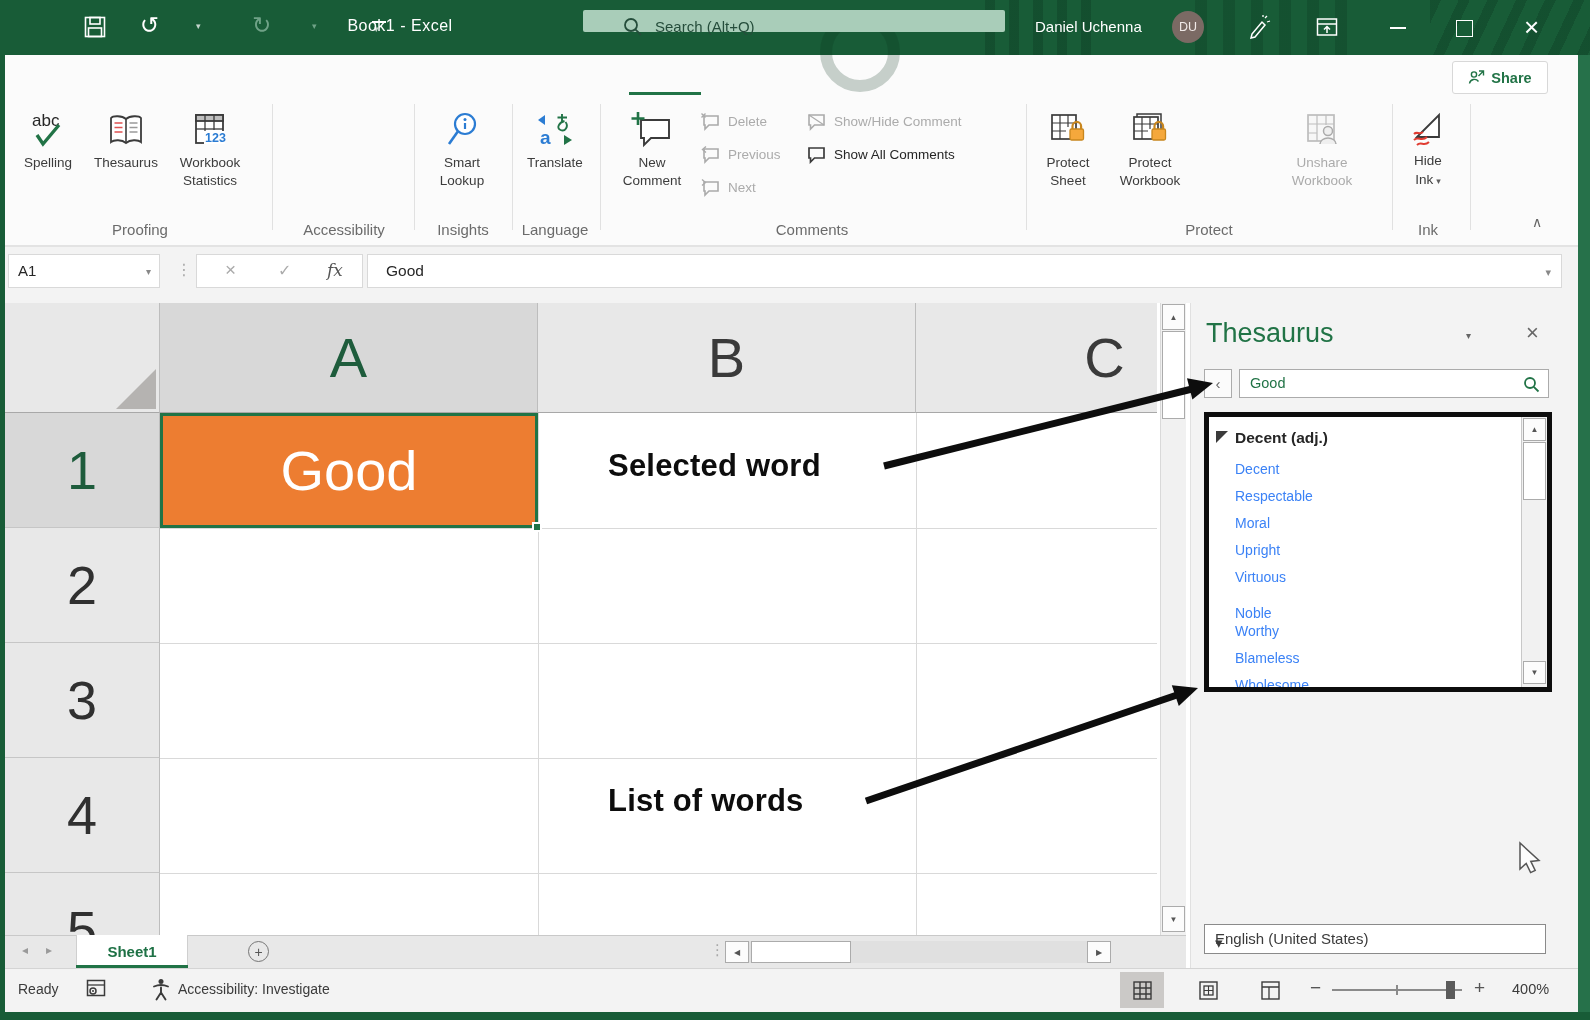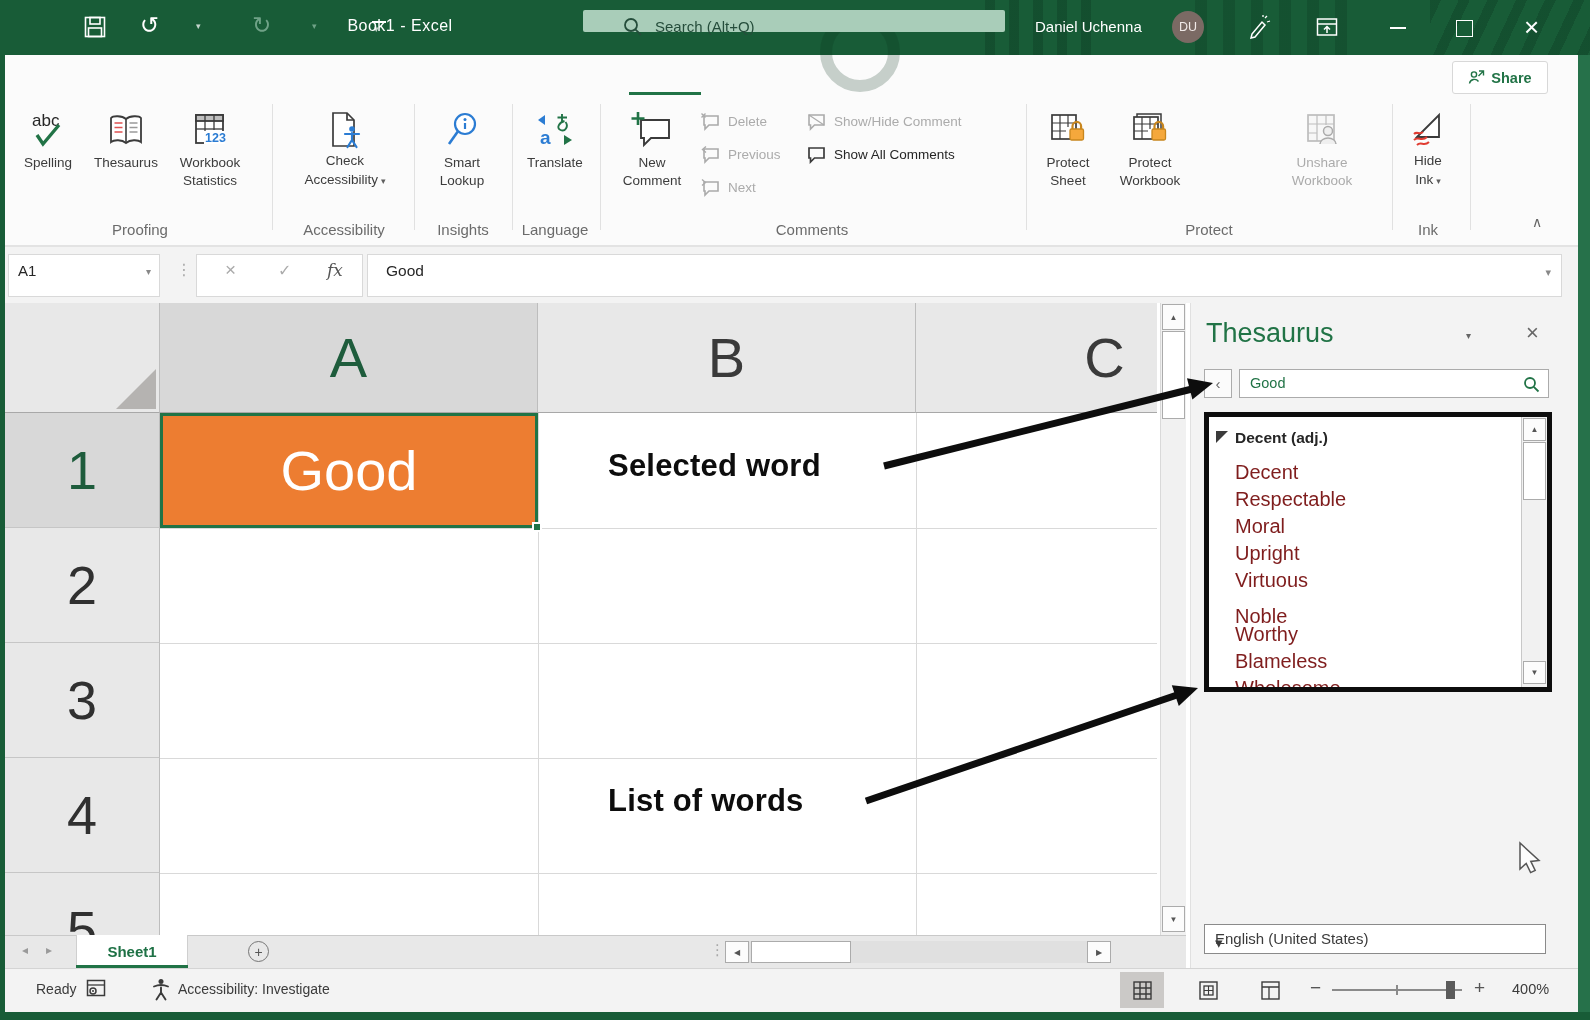--- a/index.html
+++ b/index.html
@@ -34,21 +34,21 @@
   .bicon{height:42px;display:flex;align-items:center;justify-content:center;}
   .blabel{margin-top:3px;font-size:13.5px;line-height:18px;color:#3C3C3C;text-align:center;white-space:pre-line;}
   .blabel.dis{color:#ABABAB;}
   .chev{font-size:9px;color:#5f5f5f;margin-left:3px;}
   .smallbtn{position:absolute;height:22px;display:flex;align-items:center;gap:7px;}
   .slabel{font-size:13.5px;color:#262626;white-space:nowrap;}
   .slabel.dis{color:#ABABAB;}
   .collapse-chev{position:absolute;left:1532px;top:214px;font-size:14px;color:#666;}
   
   .formularow{left:0;top:247px;width:1590px;height:56px;background:#F3F3F3;}
-  .fbox{position:absolute;top:254px;height:43px;background:#fff;border:1px solid #D9D9D9;box-sizing:border-box;}
+  .fbox{position:absolute;top:254px;height:34px;background:#fff;border:1px solid #D9D9D9;box-sizing:border-box;}
   .fbtxt{font-size:15px;color:#262626;}
   
   #sheet{left:5px;top:303px;width:1152px;height:632px;overflow:hidden;background:#fff;}
   .hdr{position:absolute;box-sizing:border-box;border-right:1px solid #BDBDBD;border-bottom:1px solid #A8A8A8;display:flex;align-items:center;justify-content:center;}
   .hdr.col{top:0;height:110px;background:#E8E8E8;font-size:56px;color:#3a3a3a;}
   .hdr.row{left:0;width:155px;height:115px;background:#E8E8E8;font-size:54px;color:#303030;border-bottom:1px solid #C6C6C6;}
   .hdr.sel{background:#D8D8D8;color:#1E5C3C;}
   .gl{position:absolute;background:#D9D9D9;}
   .a1cell{position:absolute;left:155px;top:110px;width:378px;height:115px;background:#ED7D31;border:3px solid #217346;box-sizing:border-box;display:flex;align-items:center;justify-content:center;color:#fff;font-size:56px;}
   .fillhandle{position:absolute;left:527px;top:219px;width:10px;height:10px;background:#217346;border:2px solid #fff;box-sizing:border-box;}
@@ -58,21 +58,21 @@
   .pane{left:1190px;top:303px;width:388px;height:665px;background:#F3F3F3;border-left:1px solid #E0E0E0;box-sizing:border-box;}
   .pane-title{position:absolute;left:1206px;top:318px;font-size:27px;color:#217346;}
   .pane-chev{position:absolute;left:1466px;top:330px;font-size:10px;color:#666;}
   .pane-close{position:absolute;left:1526px;top:320px;font-size:22px;color:#666;}
   .backbox{position:absolute;left:1204px;top:369px;width:28px;height:29px;background:#FBFBFB;border:1px solid #ABABAB;box-sizing:border-box;display:flex;align-items:center;justify-content:center;color:#666;font-size:15px;}
   .searchbox{position:absolute;left:1239px;top:369px;width:310px;height:29px;background:#fff;border:1px solid #ABABAB;box-sizing:border-box;}
   .searchbox span{position:absolute;left:10px;top:5px;font-size:14.5px;color:#217346;}
   .wordlist{position:absolute;left:1204px;top:412px;width:348px;height:280px;border:5px solid #0D0D0D;background:#fff;box-sizing:border-box;overflow:hidden;}
   .wl-scroll{position:absolute;right:0;top:0;width:26px;height:270px;background:#F1F1F1;border-left:1px solid #C8C8C8;box-sizing:border-box;}
   .wl-head{position:absolute;left:26px;top:12px;font-size:15.5px;font-weight:700;color:#262626;}
-  .wl-item{position:absolute;left:26px;font-size:20px;color:#7f1d1d;}
+  .wl-item{position:absolute;left:26px;font-size:14px;color:#3b82f6;}
   .wl-marker{position:absolute;left:7px;top:14px;}
   .langbox{position:absolute;left:1204px;top:924px;width:342px;height:30px;background:#fff;border:1px solid #8A8A8A;box-sizing:border-box;}
   .langbox span{position:absolute;left:10px;top:5px;font-size:15px;color:#3b3b3b;}
   .dd{position:absolute;font-size:10px;color:#555;}
   
   .tabbar{left:5px;top:935px;width:1181px;height:33px;background:#E8E8E8;border-top:1px solid #C9C9C9;box-sizing:border-box;}
   .sheettab{position:absolute;left:76px;top:935px;width:112px;height:33px;background:#fff;border-left:1px solid #CFCFCF;border-right:1px solid #CFCFCF;box-sizing:border-box;display:flex;align-items:center;justify-content:center;font-size:15px;font-weight:700;color:#1E7145;}
   .sheettab-line{position:absolute;left:76px;top:965px;width:112px;height:3px;background:#217346;}
   .addsheet{position:absolute;left:248px;top:941px;width:21px;height:21px;border:1.3px solid #767676;border-radius:50%;box-sizing:border-box;display:flex;align-items:center;justify-content:center;font-size:14px;color:#555;line-height:1;}
   .hsc{position:absolute;top:941px;height:22px;box-sizing:border-box;}
@@ -189,34 +189,20 @@
       <rect x="12" y="19" width="21" height="13" fill="#fff"></rect>
       <text x="13" y="30" font-size="12.5" font-weight="bold" fill="#2B7CD3" font-family="Liberation Sans,sans-serif">123</text>
     </svg>
       </div>
     <span class="blabel">Workbook
 Statistics</span>
   </div>
   <div class="gsep" style="left:272px;"></div>
   <div class="glabel" style="left:75px;">Proofing</div>
 
-  <div class="bigbtn" style="left:283px;width:124px;">
-    <div class="bicon">
-        <svg width="34" height="38" viewBox="0 0 34 38">
-      <path d="M5 2 h14 l7 7 v26 h-21 z" fill="#fff" stroke="#3b3b3b" stroke-width="1.7"></path>
-      <path d="M19 2 v7 h7" fill="none" stroke="#3b3b3b" stroke-width="1.7"></path>
-      <circle cx="24" cy="18" r="2.8" fill="#2B7CD3"></circle>
-      <path d="M17 23 h14 M24 22 v7 M24 29 l-4.5 7 M24 29 l4.5 7" stroke="#2B7CD3" stroke-width="2.2" fill="none" stroke-linecap="round"></path>
-    </svg>
-      </div>
-    <div style="text-align:center;">
-      <span class="blabel">Check
-Accessibility</span><span class="chev">▾</span>
-    </div>
-  </div>
   <div class="gsep" style="left:414px;"></div>
   <div class="glabel" style="left:279px;">Accessibility</div>
 
   <div class="bigbtn" style="left:425px;width:74px;">
     <div class="bicon">
         <svg width="36" height="38" viewBox="0 0 36 38">
       <circle cx="21" cy="13" r="10" fill="#fff" stroke="#2B7CD3" stroke-width="2.2"></circle>
       <line x1="13.8" y1="20.5" x2="5" y2="33" stroke="#2B7CD3" stroke-width="2.6"></line>
       <circle cx="21" cy="8.5" r="1.5" fill="#2B7CD3"></circle>
       <line x1="21" y1="12" x2="21" y2="18" stroke="#2B7CD3" stroke-width="2.2"></line>
@@ -475,21 +461,21 @@
   <div class="hsc" style="left:725px;width:386px;background:#E0E0E0;"></div>
   <div class="hsc sbox" style="left:725px;width:24px;font-size:8px;">
       <span>◀</span>
     </div>
   <div class="hsc" style="left:751px;width:100px;background:#fff;border:1px solid #ABABAB;"></div>
   <div class="hsc sbox" style="left:1087px;width:24px;font-size:8px;">
       <span>▶</span>
     </div>
 
   <div class="abs statusbar"></div>
-  <div class="st-txt" style="left:18px;top:981px;margin-left:18px;">Ready</div>
+  <div class="st-txt" style="left:18px;top:981px;">Ready</div>
   <svg class="abs" style="left:86px;top:979px;" width="20" height="20" viewBox="0 0 20 20">
     <rect x="1.5" y="1.5" width="17" height="15" fill="none" stroke="#3b3b3b" stroke-width="1.5"></rect>
     <line x1="1.5" y1="6" x2="18.5" y2="6" stroke="#3b3b3b" stroke-width="1.3"></line>
     <circle cx="7" cy="12" r="3" fill="none" stroke="#3b3b3b" stroke-width="1.5"></circle>
     <circle cx="7" cy="12" r="1" fill="#3b3b3b"></circle>
   </svg>
   <svg class="abs" style="left:152px;top:978px;" width="18" height="23" viewBox="0 0 18 23">
     <circle cx="9" cy="3.5" r="2.5" fill="#3b3b3b"></circle>
     <path d="M2 8.5 q7 -3 14 0 M9 9.5 v5 M9 14.5 l-4.5 7 M9 14.5 l4.5 7" fill="none" stroke="#3b3b3b" stroke-width="1.9" stroke-linecap="round"></path>
   </svg>

